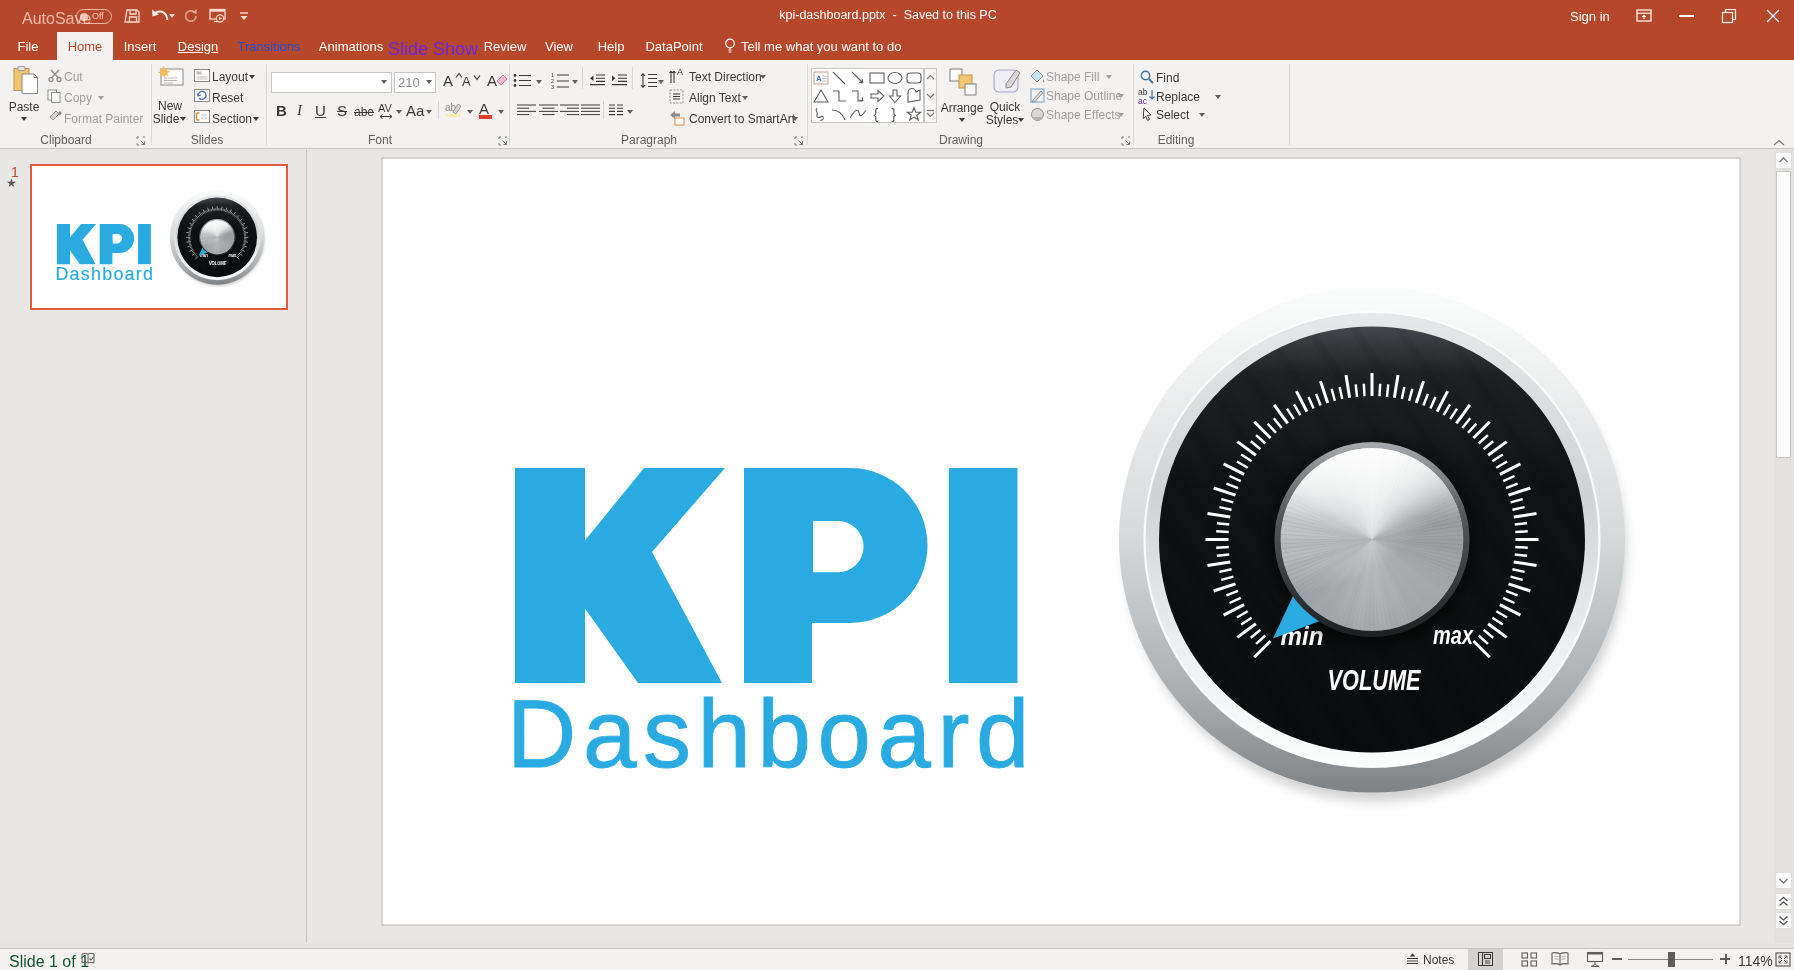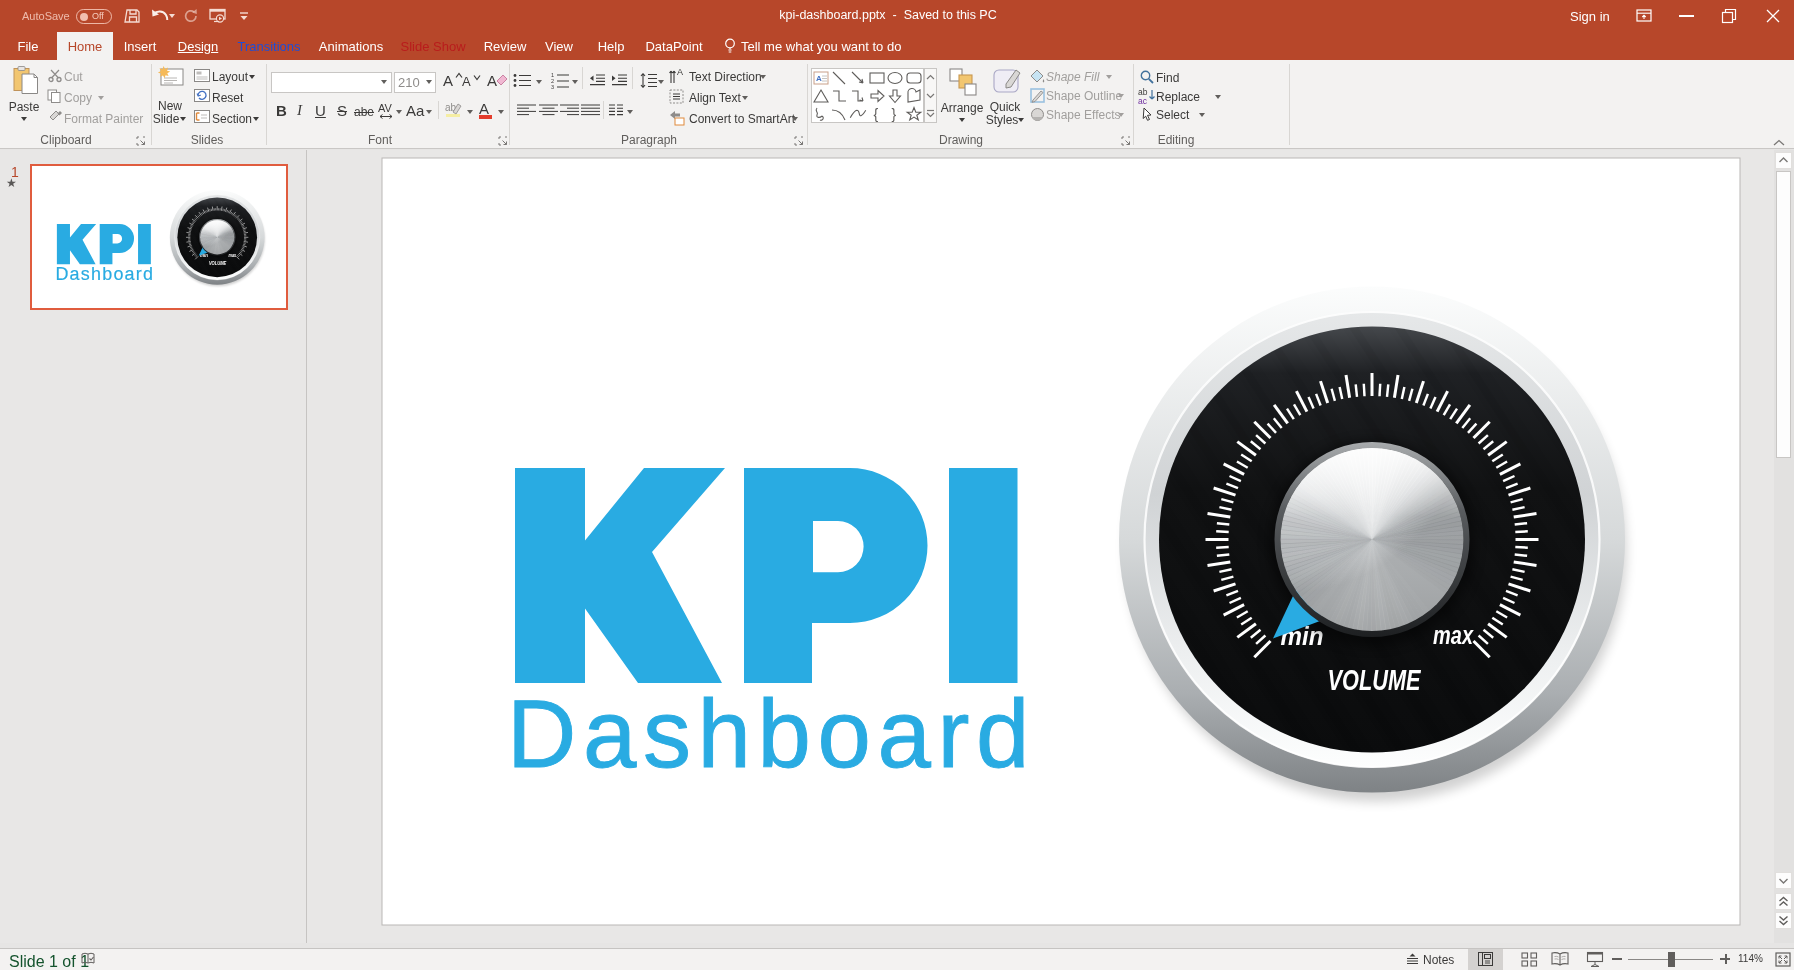--- a/index.html
+++ b/index.html
@@ -6,21 +6,21 @@
 .abs{position:absolute;}
 .lbl{position:absolute;font-size:12px;color:#3B3A39;white-space:nowrap;}
 .dis{color:#A19F9D;}
 .glbl{position:absolute;font-size:12px;color:#605E5C;white-space:nowrap;transform:translateX(-50%);}
 .dd{position:absolute;width:0;height:0;border-left:3.5px solid transparent;border-right:3.5px solid transparent;border-top:4px solid #605E5C;}
 .vdiv{position:absolute;top:64px;height:81px;width:1px;background:#D8D6D3;}
 svg{position:absolute;overflow:visible;}
 </style></head><body>
 
 <div class="abs" style="left:0;top:0;width:1794px;height:32px;background:#B7472A;"></div>
-<div class="abs" style="left:22px;top:10px;font-size:11px;color:rgba(255,224,213,.75);">AutoSave</div>
+<div class="abs" style="left:22px;top:10px;font-size:16px;color:rgba(255,224,213,.75);">AutoSave</div>
 <div class="abs" style="left:76px;top:9px;width:36px;height:15px;border:1px solid rgba(255,220,208,.75);border-radius:8px;"></div>
 <div class="abs" style="left:80px;top:12.5px;width:8px;height:8px;border-radius:50%;background:rgba(255,220,208,.8);"></div>
 <div class="abs" style="left:92px;top:11px;font-size:9px;color:rgba(255,224,213,.85);">Off</div>
 <svg style="left:125px;top:8px;" width="16" height="16" viewBox="0 0 16 16">
 <path d="M2 2 h10 l2 2 v10 h-14 z M5 2 v4 h6 v-4 M4.5 14 v-5 h7 v5" fill="none" stroke="#F5DCD3" stroke-width="1.3"></path>
   </svg>
 <svg style="left:151px;top:9px;" width="18" height="15" viewBox="0 0 18 15">
 <path d="M2.5 5 C6 1.5 12 1.5 15 6 C16 7.8 16.3 9.5 16.3 11" fill="none" stroke="#FAEFEA" stroke-width="2"></path>
 <path d="M1 0.5 L1.5 7.5 L8 5.5 Z" fill="#FAEFEA"></path>
   </svg>
@@ -56,21 +56,21 @@
 <path d="M1 1 L13 13 M13 1 L1 13" stroke="#fff" stroke-width="1.3"></path>
   </svg>
 <div class="abs" style="left:0;top:32px;width:1794px;height:28px;background:#B7472A;"></div>
 <div class="abs" style="left:57px;top:32px;width:56px;height:28px;background:#F3F2F1;"></div>
 <div class="abs" style="left:28px;top:39px;transform:translateX(-50%);font-size:13px;color:#fff;white-space:nowrap;">File</div>
 <div class="abs" style="left:85px;top:39px;transform:translateX(-50%);font-size:13px;color:#B7472A;white-space:nowrap;">Home</div>
 <div class="abs" style="left:140px;top:39px;transform:translateX(-50%);font-size:13px;color:#fff;white-space:nowrap;">Insert</div>
 <div class="abs" style="left:198px;top:39px;transform:translateX(-50%);font-size:13px;color:#fff;white-space:nowrap;text-decoration:underline;">Design</div>
 <div class="abs" style="left:269px;top:39px;transform:translateX(-50%);font-size:13px;color:#1d4ed8;white-space:nowrap;">Transitions</div>
 <div class="abs" style="left:351px;top:39px;transform:translateX(-50%);font-size:13px;color:#fff;white-space:nowrap;">Animations</div>
-<div class="abs" style="left:433px;top:39px;transform:translateX(-50%);font-size:13px;color:#b91c1c;white-space:nowrap;">Slide Show</div>
+<div class="abs" style="left:433px;top:39px;transform:translateX(-50%);font-size:18px;color:#6d28d9;white-space:nowrap;">Slide Show</div>
 <div class="abs" style="left:505px;top:39px;transform:translateX(-50%);font-size:13px;color:#fff;white-space:nowrap;">Review</div>
 <div class="abs" style="left:559px;top:39px;transform:translateX(-50%);font-size:13px;color:#fff;white-space:nowrap;">View</div>
 <div class="abs" style="left:611px;top:39px;transform:translateX(-50%);font-size:13px;color:#fff;white-space:nowrap;">Help</div>
 <div class="abs" style="left:674px;top:39px;transform:translateX(-50%);font-size:13px;color:#fff;white-space:nowrap;">DataPoint</div>
 <svg style="left:724px;top:38px;" width="12" height="16" viewBox="0 0 12 16">
 <circle cx="6" cy="5.5" r="4.3" fill="none" stroke="#fff" stroke-width="1.2"></circle>
 <path d="M4.4 12 h3.2 M4.7 14 h2.6" stroke="#fff" stroke-width="1.1"></path>
 <path d="M6 9.8 v1.5" stroke="#fff" stroke-width="1.1"></path>
   </svg>
 <div class="abs" style="left:741px;top:39px;font-size:13px;color:#fff;">Tell me what you want to do</div>
@@ -344,21 +344,21 @@
 <rect x="2" y="4" width="24" height="22" rx="5" fill="#EFEDF5" stroke="#A9A7C5" stroke-width="1.1"></rect>
 <path d="M14 18 L24 4 l4 3 -9 14 -5 1 z" fill="#D9D7D5" stroke="#8A8886" stroke-width="1"></path>
   </svg>
 <div class="lbl" style="left:1005px;top:100px;transform:translateX(-50%);">Quick</div>
 <div class="lbl" style="left:1002px;top:113px;transform:translateX(-50%);">Styles</div>
 <div class="dd" style="left:1018px;top:118px;border-top-color:#3B3A39;"></div>
 <svg style="left:1030px;top:69px;" width="15" height="15" viewBox="0 0 15 15">
 <path d="M7 1 L13 7 L7 13 L1 7 Z" fill="#C7E4F3" stroke="#8E8C8A" stroke-width="1"></path>
 <path d="M13.5 10 q1.5 2.5 0 3.5 q-1.5 -1 0 -3.5" fill="#8E8C8A"></path>
   </svg>
-<div class="lbl dis" style="left:1046px;top:70px;font-style:italic;">Shape Fill</div>
+<div class="lbl dis" style="left:1046px;top:70px;">Shape Fill</div>
 <div class="dd" style="left:1106px;top:75px;border-top-color:#A19F9D;"></div>
 <svg style="left:1030px;top:88px;" width="15" height="15" viewBox="0 0 15 15">
 <rect x="1" y="1" width="13" height="13" fill="none" stroke="#9AC1E0" stroke-width="1.6"></rect>
 <path d="M3 12 L11 3 l2 1.5 -8 9 -3 0.8 z" fill="#D9D7D5" stroke="#8E8C8A" stroke-width="0.9"></path>
   </svg>
 <div class="lbl dis" style="left:1046px;top:89px;">Shape Outline</div>
 <div class="dd" style="left:1118px;top:94px;border-top-color:#A19F9D;"></div>
 <svg style="left:1030px;top:107px;" width="15" height="15" viewBox="0 0 15 15">
 <circle cx="7.5" cy="7.5" r="6" fill="#D9D7D5" stroke="#8E8C8A" stroke-width="1"></circle>
 <path d="M2 10 a6 6 0 0 0 11 0 z" fill="#B5B3B1"></path>
@@ -767,16 +767,16 @@
 <svg style="left:1587px;top:952px;" width="16" height="15" viewBox="0 0 16 15">
 <rect x="0.5" y="0.5" width="15" height="9" fill="none" stroke="#605E5C" stroke-width="1.1"></rect>
 <rect x="0.5" y="0.5" width="15" height="2" fill="#605E5C"></rect>
 <path d="M8 9.5 v3 M4 14.5 h8 M8 12.5 L4 14.5 M8 12.5 l4 2" stroke="#605E5C" stroke-width="1"></path>
   </svg>
 <div class="abs" style="left:1612px;top:958px;width:10px;height:2px;background:#605E5C;"></div>
 <div class="abs" style="left:1628px;top:959px;width:85px;height:1.4px;background:#8A8886;"></div>
 <div class="abs" style="left:1668px;top:951.5px;width:7px;height:15px;background:#605E5C;"></div>
 <div class="abs" style="left:1720px;top:958px;width:10px;height:2px;background:#605E5C;"></div>
 <div class="abs" style="left:1721px;top:954px;width:2px;height:10px;background:#605E5C;margin-left:4px;"></div>
-<div class="abs" style="left:1738px;top:953px;font-size:10px;color:#3B3A39;">114%</div>
+<div class="abs" style="left:1738px;top:953px;font-size:14px;color:#3B3A39;">114%</div>
 <svg style="left:1775px;top:952px;" width="16" height="15" viewBox="0 0 16 15">
 <rect x="1" y="1" width="14" height="13" fill="none" stroke="#605E5C" stroke-width="1.2"></rect>
 <path d="M4 4 l3 3 m-3 -3 h2.5 m-2.5 0 v2.5 M12 4 l-3 3 m3 -3 h-2.5 m2.5 0 v2.5 M4 11 l3 -3 m-3 3 h2.5 m-2.5 0 v-2.5 M12 11 l-3 -3 m3 3 h-2.5 m2.5 0 v-2.5" stroke="#605E5C" stroke-width="1"></path>
   </svg>
 </body></html>

